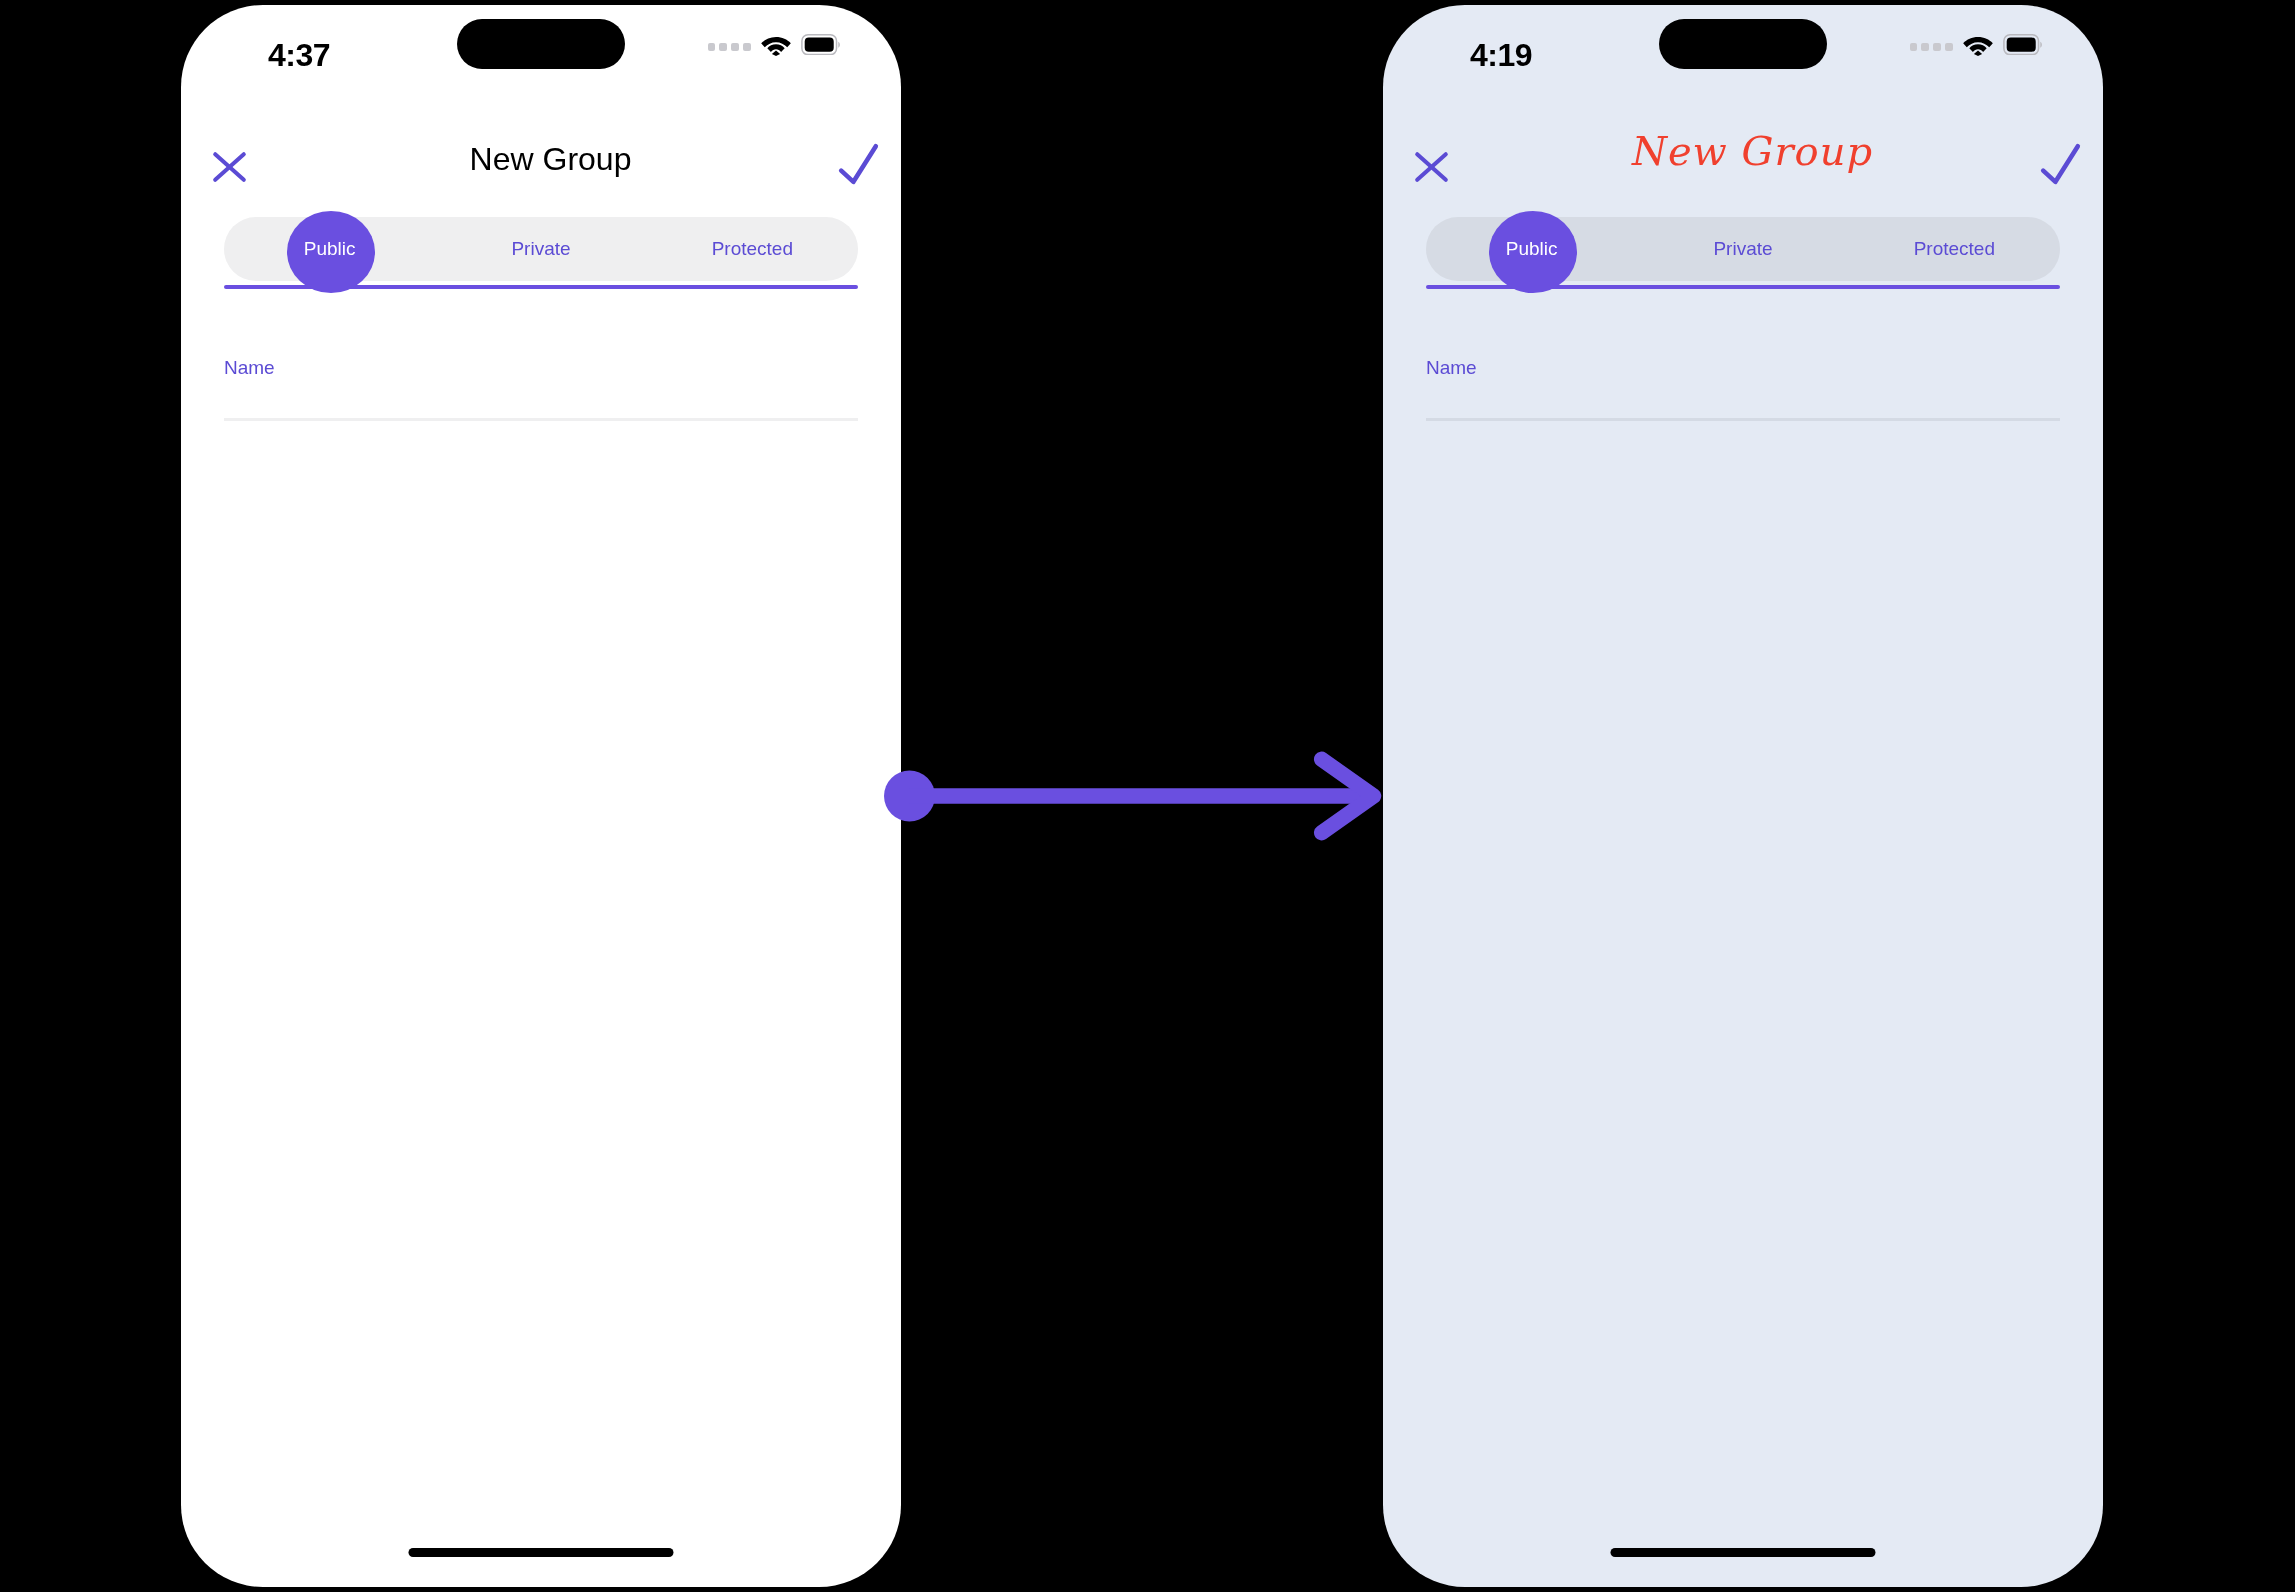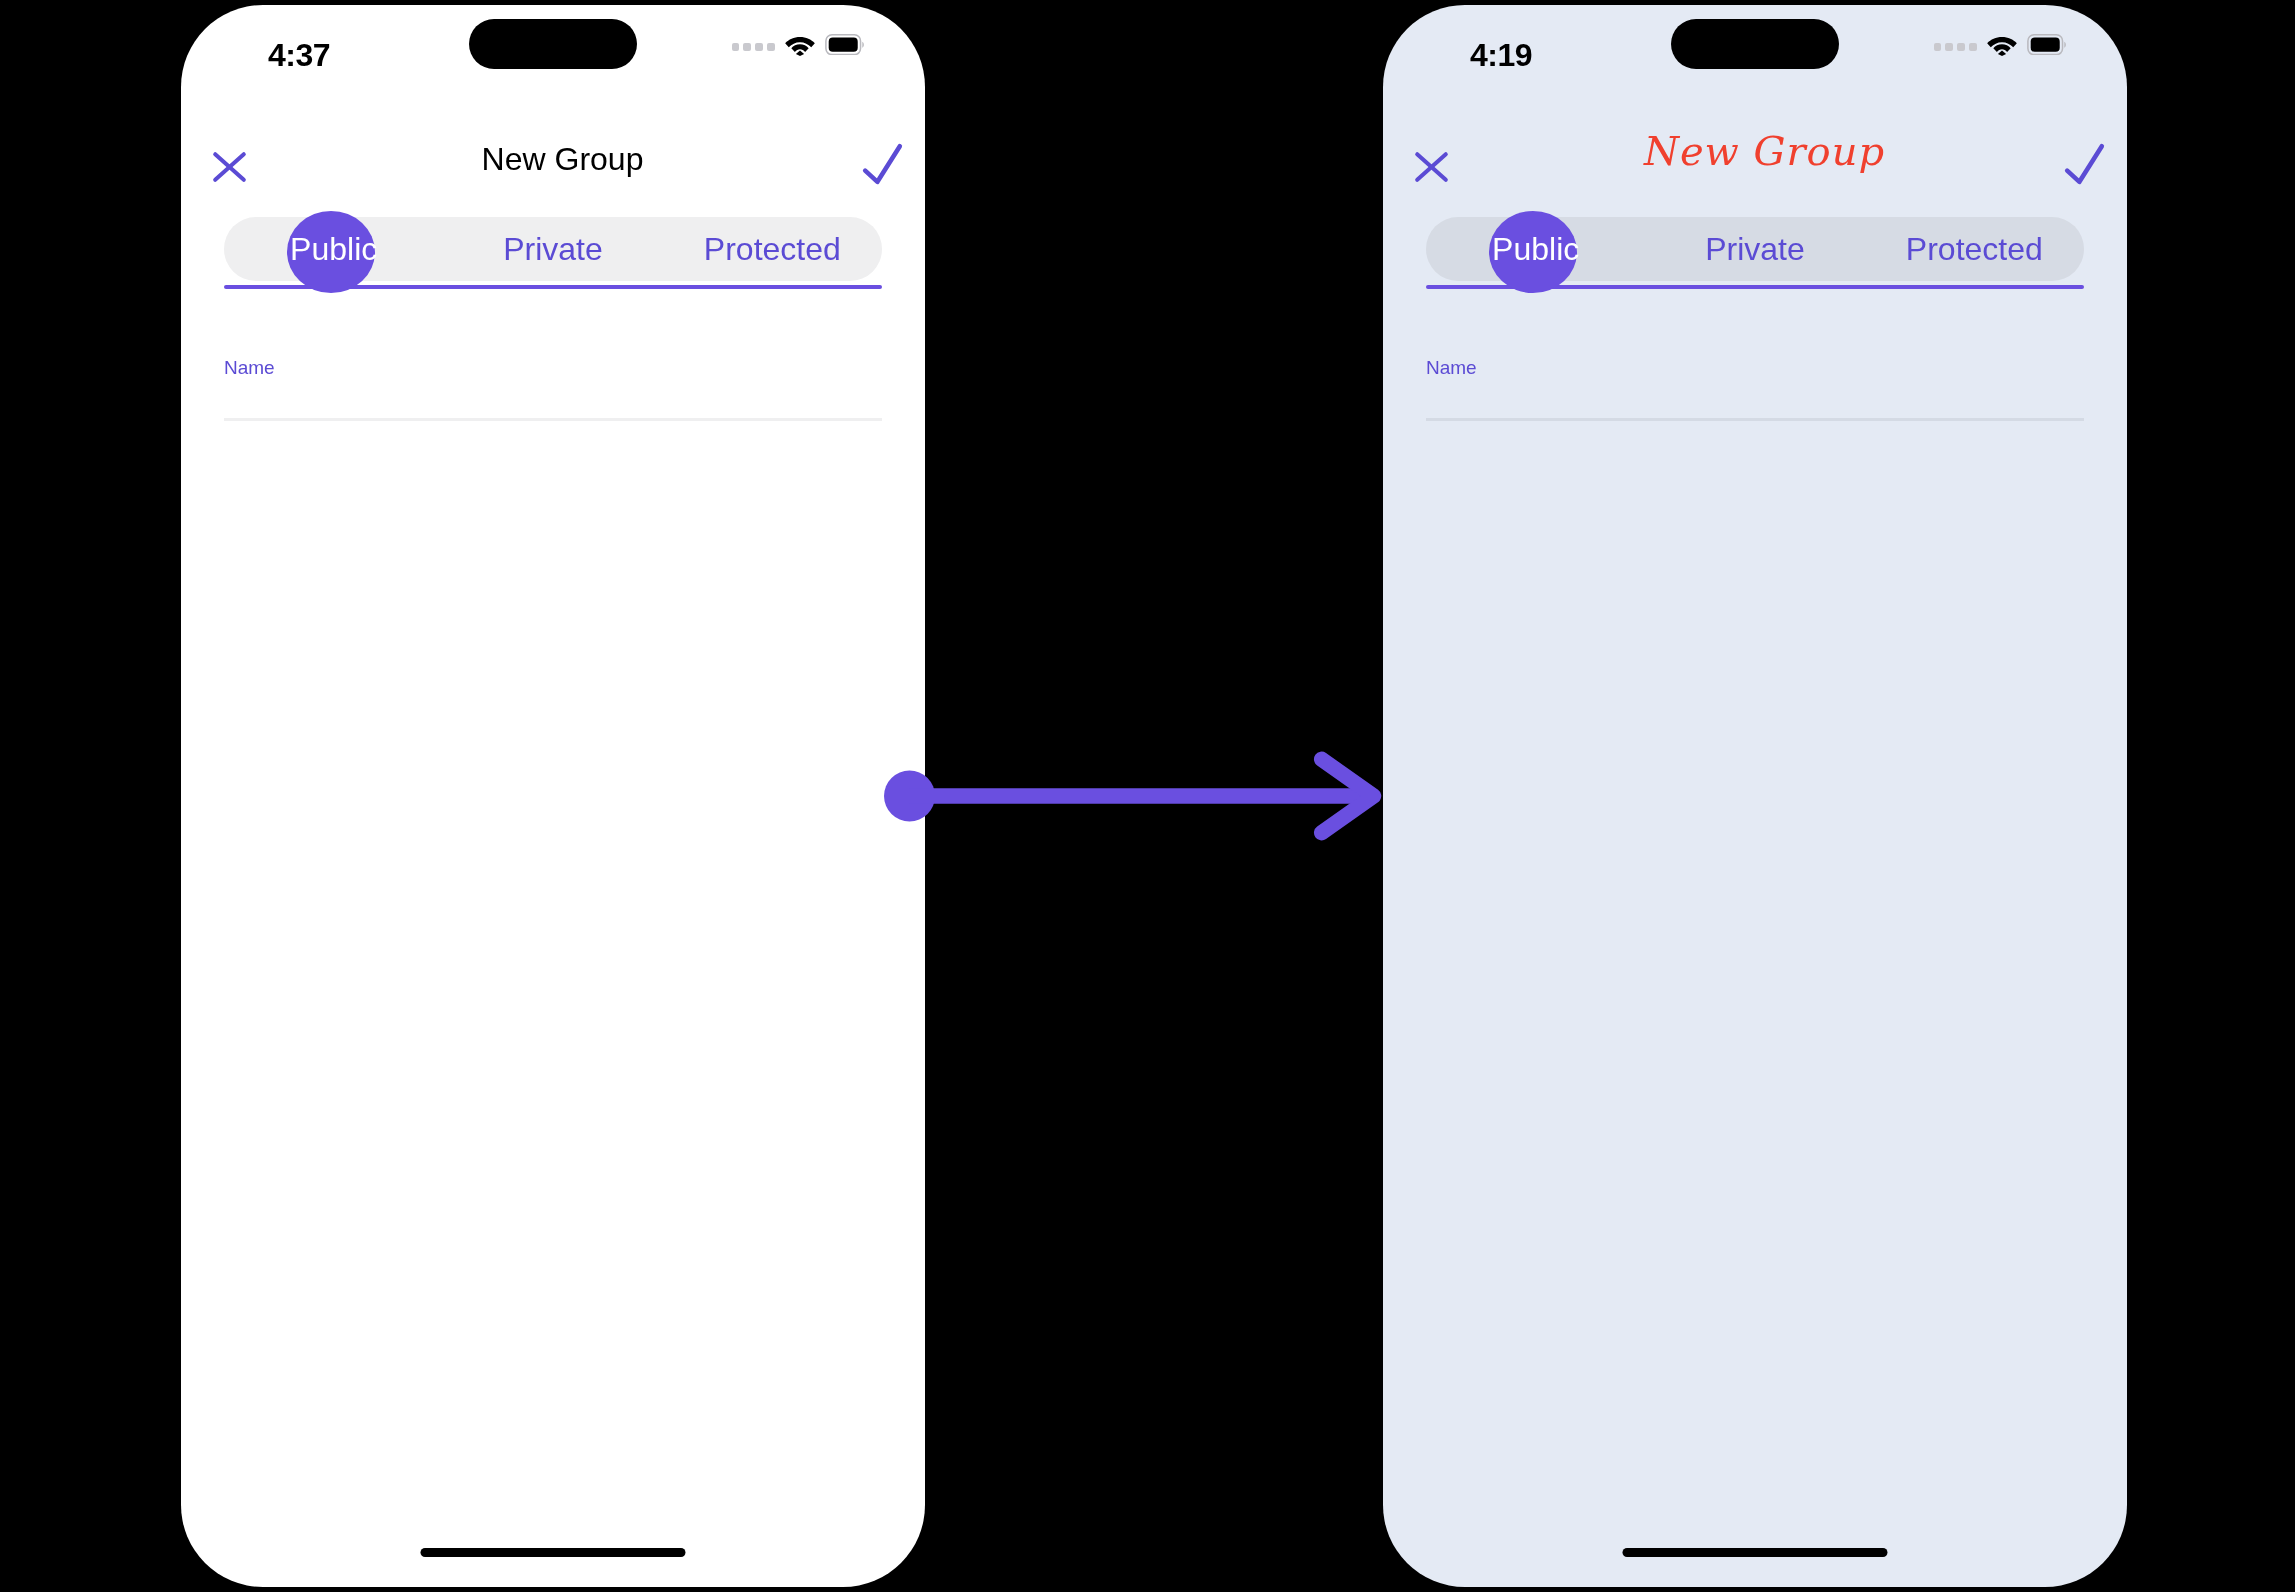--- a/index.html
+++ b/index.html
@@ -16,21 +16,20 @@
   }
 
   
   .phone {
     position: absolute;
     top: 5.1px;
     width: 720px;
     height: 1582px;
     border-radius: 82px;
     overflow: hidden;
-    padding-left: 24px;
   }
   .phone.left  { left: 181px;  background: #FFFFFF; }
   .phone.right { left: 1383px; background: #E4EAF4; }
 
   
   .statusbar {
     position: absolute;
     top: 0;
     left: 0;
     width: 100%;
@@ -139,21 +138,21 @@
     background: #EFEFF0;
     border-radius: 32px;
     display: flex;
   }
   .phone.right .segmented { background: #D6DBE4; }
   .seg-item {
     flex: 1;
     display: flex;
     align-items: center;
     justify-content: center;
-    font-size: 32px;
+    font-size: 19px;
     color: #5B4BD4;
     position: relative;
     z-index: 2;
   }
   .seg-pill {
     position: absolute;
     left: 63px;
     top: -6.1px;
     width: 88px;
     height: 82px;

